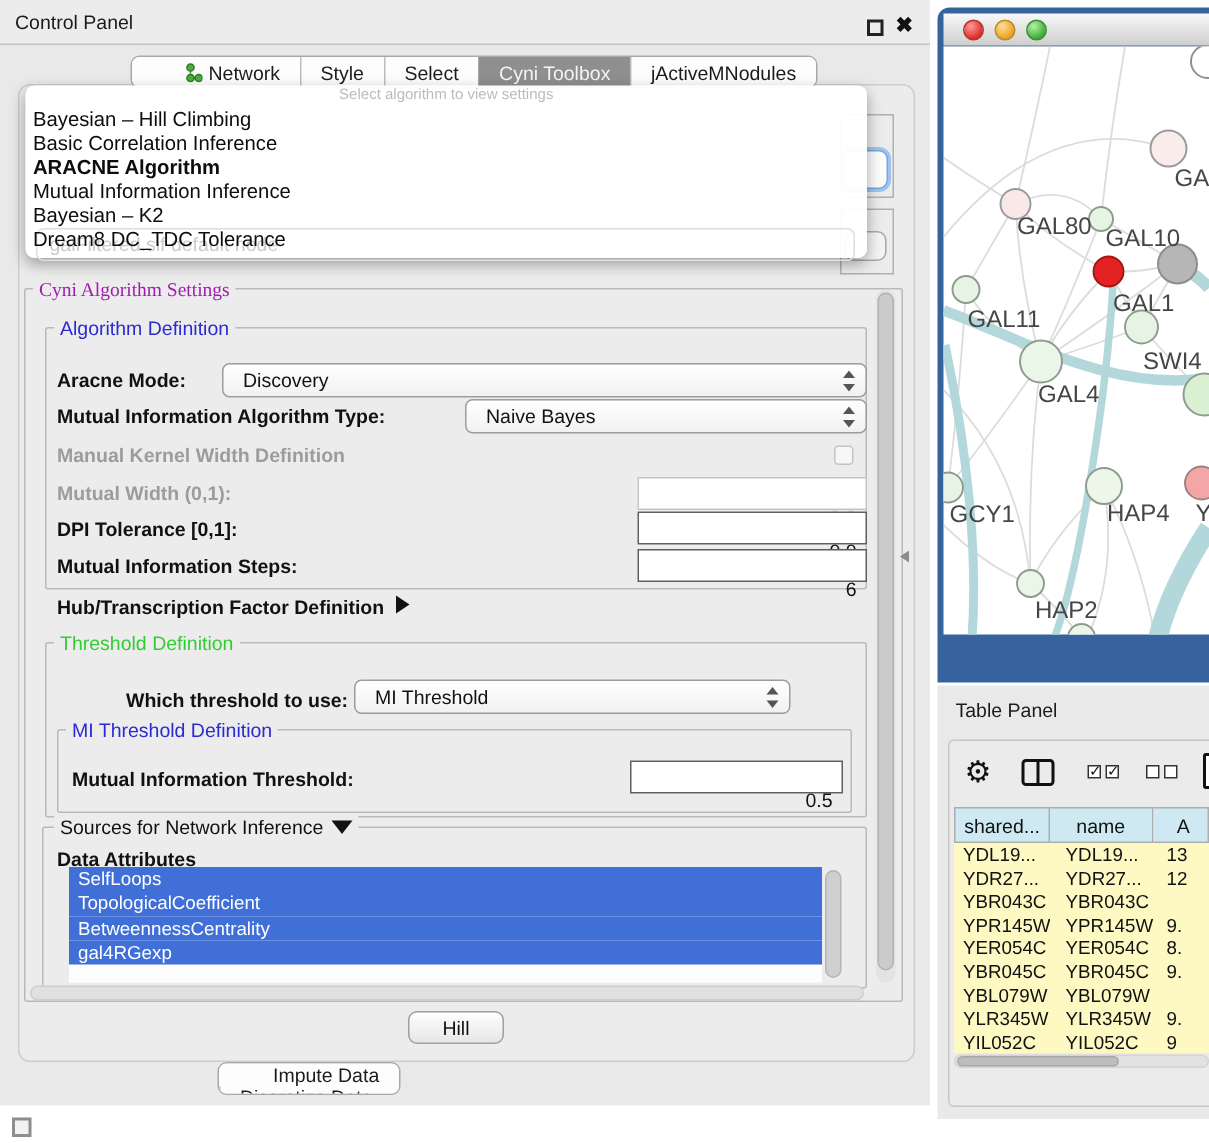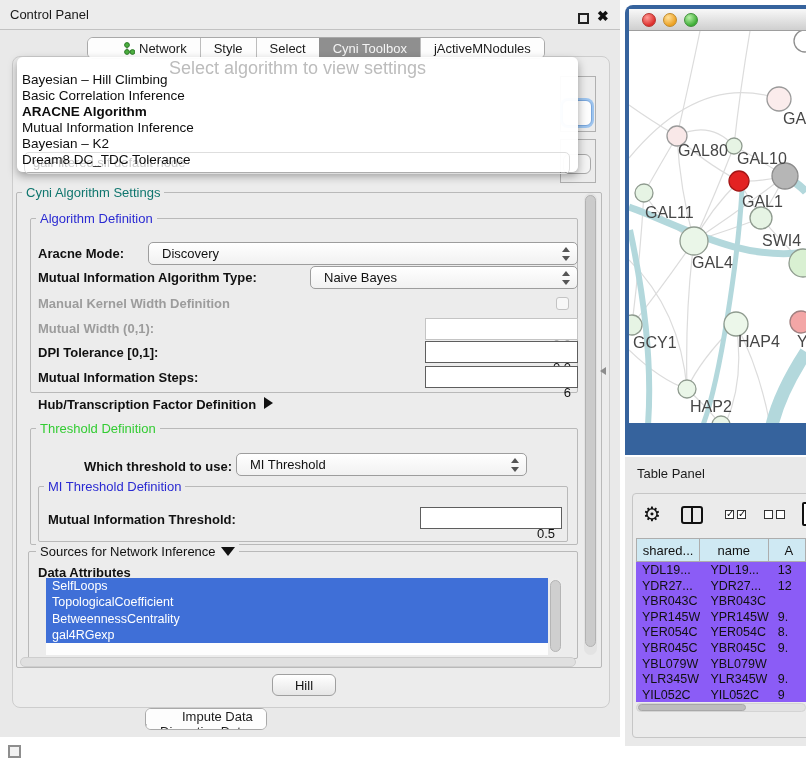--- a/index.html
+++ b/index.html
@@ -24,21 +24,21 @@
   #top-tabs { left:87px; top:37px; }
   #bottom-tabs { left:145px; top:708px;flex-direction:column; }
 
   #cp-body { left:12px; top:56px; width:598px; height:652px; background:#ececec;
     border:1px solid #cdcdcd; border-radius:8px; }
 
   .groupbox { position:absolute; border:1px solid #b9b9b9; border-radius:2px; }
   .gb-title { position:absolute; font-size:13px; background:#ececec; padding:0 4px; white-space:nowrap; }
 
   #settings-box { left:16px; top:192px; width:586px; height:476px; }
-  #settings-title { left:22px; top:185px; color:#0f766e; }
+  #settings-title { left:22px; top:185px; color:#a21caf;font-family:Liberation Serif, serif; }
 
   #algdef-box { left:30px; top:218px; width:548px; height:175px; }
   #algdef-title { left:36px; top:211px; color:#2a2ad2; }
 
   #threshold-box { left:30px; top:428px; width:548px; height:117px; }
   #threshold-title { left:36px; top:421px; color:#33cc33; }
 
   #mithr-box { left:38px; top:486px; width:530px; height:56px; }
   #mithr-title { left:44px; top:479px; color:#2a2ad2; }
 
@@ -89,21 +89,21 @@
     border-radius:6px; background:linear-gradient(#ffffff,#e6e6e6); font-size:13px; color:#111;
     display:flex; align-items:center; justify-content:center; }
 
   #splitter-arrow { left:600px; top:367px; width:0; height:0; border-top:4px solid transparent;
     border-bottom:4px solid transparent; border-right:6px solid #8c8c8c; }
 
   
   #algo-popup { left:17px; top:57px; width:561px; height:115px; background:rgba(255,255,255,0.96);
     border-radius:6px; box-shadow:0 4px 10px rgba(0,0,0,0.35); z-index:10; }
   #popup-prompt { position:absolute; left:0; top:1px; width:100%; text-align:center;
-    font-size:18px; color:#bcbcbc; }
+    font-size:10px; color:#bcbcbc; }
   #popup-items { position:absolute; left:5px; top:15px; right:5px; z-index:2; }
   .popup-item { height:16px; font-size:13.5px; color:#0d0d0d; white-space:nowrap; }
   .popup-item.bold { font-weight:bold; }
   #ghost-combo { position:absolute; left:7px; top:95px; width:546px; height:22px;
     border:1px solid #dedede; border-radius:5px; z-index:1; }
   #ghost-text { position:absolute; left:16px; top:98px; font-size:13px; color:#cbcbcb; z-index:1; }
 
   .frag { position:absolute; z-index:5; }
   #frag-group1 { left:560px; top:76px; width:36px; height:56px; border:1px solid #b0b0b0; }
   #frag-combo1 { left:562px; top:100px; width:30px; height:26px; border-radius:6px;
@@ -135,21 +135,21 @@
   #col-icon:before { content:""; position:absolute; left:8px; top:0; width:2px; height:14px; background:#111; }
   .cb-pair { position:absolute; top:10px; display:flex; gap:3px; }
   .mini-cb { width:9px; height:9px; border:1.5px solid #333; position:relative; background:#fff; }
   .mini-cb.ck:before { content:"✓"; position:absolute; left:0; top:-3px; font-size:10px; color:#111; }
   #cb-checked { left:93px; } #cb-unchecked { left:132px; }
   #doc-icon { position:absolute; left:170px; top:2px; width:18px; height:24px;
     border:2px solid #111; border-radius:2px; background:#fff; }
   #doc-icon:before { content:""; position:absolute; right:-2px; top:-2px;
     border-left:7px solid transparent; border-top:7px solid #ebebeb; }
 
-  #tp-table { left:636px; top:538px; width:170px; height:164px; overflow:hidden; background:#8b5cf6; }
+  #tp-table { left:636px; top:538px; width:170px; height:164px; overflow:hidden; background:#fef9c3; }
   #tp-header { display:flex; height:24px; }
   .th { background:#cfe9f3; border:1px solid #adadad; border-left:none; font-size:13px;
     color:#111; display:flex; align-items:center; justify-content:center; overflow:hidden; white-space:nowrap;}
   .th:first-child { border-left:1px solid #adadad; }
   .tr { display:flex; height:15.6px; }
   .td { font-size:12.5px; color:#111; white-space:nowrap; overflow:hidden; padding-top:1px; }
   #tp-hscroll { left:636px; top:703px; width:170px; height:9px; background:#e2e2e2;
     border-radius:5px; border:1px solid #d4d4d4; }
   #tp-hthumb { position:absolute; left:1px; top:0px; width:108px; height:7px;
     background:#bdbdbd; border:1px solid #a8a8a8; border-radius:5px; }

